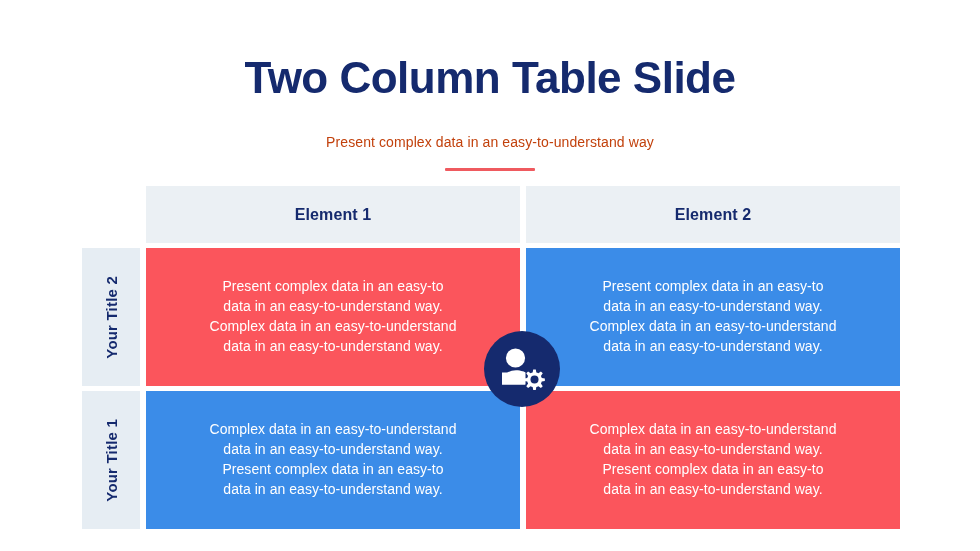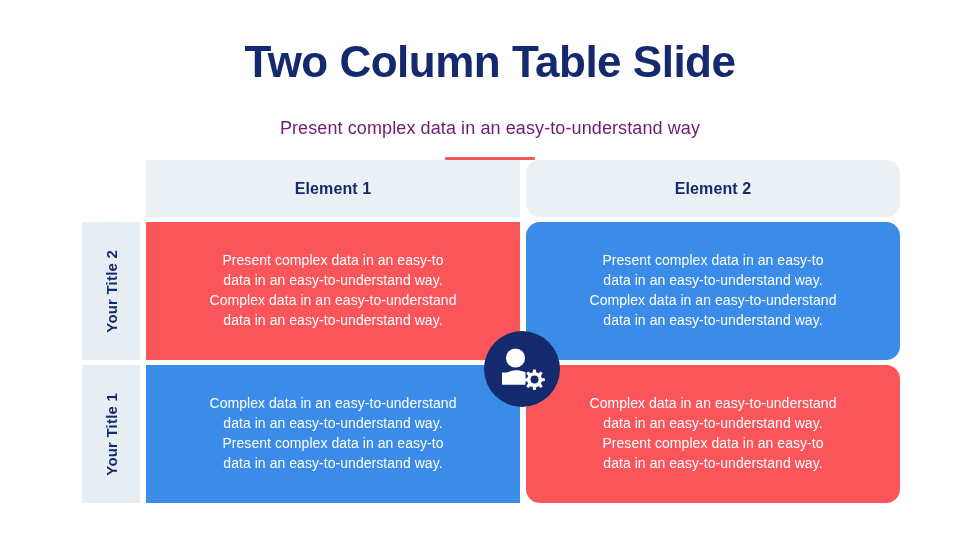--- a/index.html
+++ b/index.html
@@ -27,41 +27,41 @@
     top: 38px;
     width: 980px;
     text-align: center;
   }
   .slide-title {
     font-size: 44px;
     font-weight: bold;
     color: #152a6e;
     letter-spacing: -0.5px;
     line-height: 1.08;
-    margin: 0;
+    margin: 16px;
   }
   .slide-subtitle {
-    font-size: 18px;
-    color: #701a75;
+    font-size: 14px;
+    color: #c2410c;
     margin: 32px 0 0 0;
     letter-spacing: 0.1px;
   }
   .accent-rule {
     width: 90px;
     height: 3px;
     background: #ef5a5f;
     border-radius: 1px;
     margin: 18px auto 0 auto;
   }
 
   
   .table-wrap {
     position: absolute;
     left: 82px;
-    top: 160px;
+    top: 186px;
     width: 818px;
     height: 338px;
   }
 
   .row {
     display: flex;
     width: 100%;
     box-sizing: border-box;
   }
   .row-head { height: 57px; margin-bottom: 5px; }
@@ -95,21 +95,21 @@
 
   .data-cell {
     flex: 1 1 0;
     box-sizing: border-box;
     display: flex;
     align-items: center;
     justify-content: center;
     text-align: center;
     padding: 0 18px;
   }
-  .data-cell + .data-cell { margin-left: 6px; border-radius: 14px; }
+  .data-cell + .data-cell { margin-left: 6px; }
 
   .head-cell {
     background: #ebf0f4;
   }
   .head-label {
     font-size: 16px;
     font-weight: bold;
     color: #152a6e;
     letter-spacing: 0.1px;
   }

